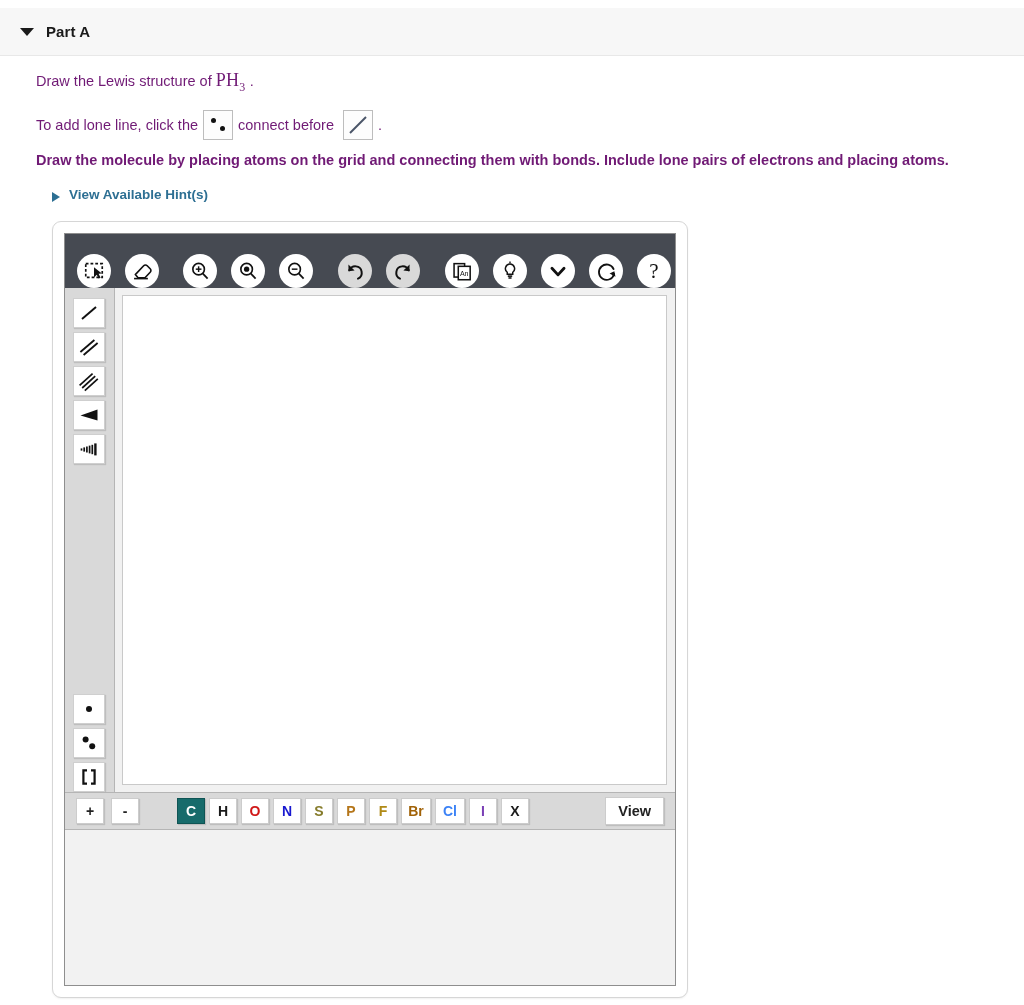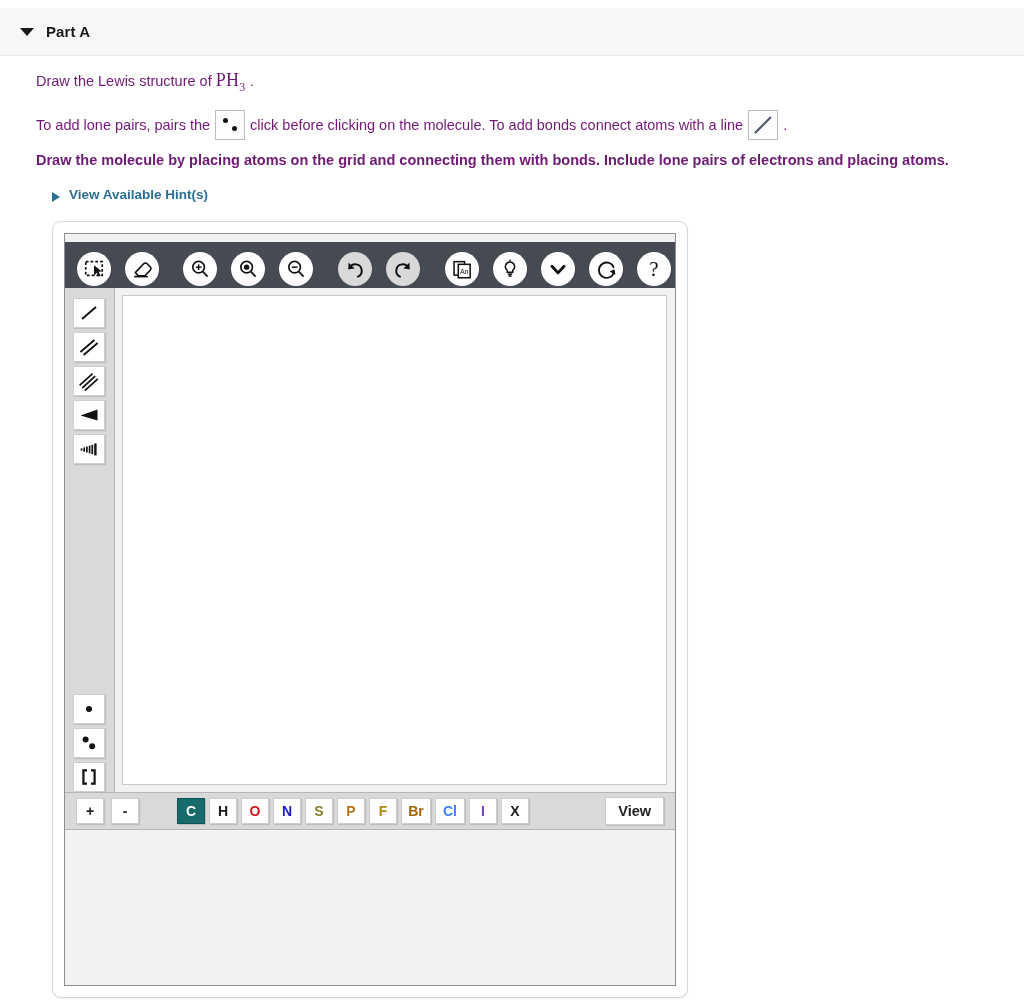--- a/index.html
+++ b/index.html
@@ -102,24 +102,24 @@
   }
   .editor-inner {
     position: relative;
     width: 100%; height: 100%;
     border: 1px solid #8e8e8e;
     background: #f1f1f1;
   }
 
   
   .toolbar {
-    position: absolute; left: 0; top: 8px;
+    position: absolute; left: 0; top: 0;
     width: 100%; height: 54px;
     background: #464a52;
-    display: flex; align-items: center; gap: 6px;
+    display: flex; align-items: flex-end; gap: 6px;
   }
   .tb-spacer-sm { width: 22px; }
   .tb-spacer-md { width: 36px; }
   .tb-spacer-lg { width: 46px; }
   .circ {
     width: 34px; height: 34px; border-radius: 50%;
     background: #ffffff;
     display: flex; align-items: center; justify-content: center;
     margin: 0 4px; cursor: pointer;
     position: relative; flex: none;
@@ -205,26 +205,26 @@
 <div class="part-header">
   <div class="disclosure"></div>
   <div class="part-title">Part A</div>
 </div>
 
 <div class="prompt-line" id="line1">
   <span>Draw the Lewis structure of </span><span class="formula"><span>PH</span><sub>3</sub></span><span> .</span>
 </div>
 
 <div class="prompt-line" id="line2">
-  <span>To add lone pairs, pairs the</span>
+  <span>To add lone line, click the</span>
   <span class="inline-btn">
     <span class="dot d1"></span>
     <span class="dot d2"></span>
   </span>
-  <span>click</span>&nbsp;<span class="ital">before</span>&nbsp;<span>clicking on the molecule. To add bonds connect atoms with a line</span>
+  <span>connect</span>&nbsp;<span class="ital">before</span>&nbsp;
   <span class="inline-btn">
     <svg class="bondline" viewBox="0 0 24 24">
       <line x1="4" y1="20" x2="20" y2="4" stroke="#4a5568" stroke-width="2"></line>
     </svg>
   </span><span>.</span>
 </div>
 
 <div class="prompt-line" id="line3">Draw the molecule by placing atoms on the grid and connecting them with bonds. Include lone pairs of electrons and placing atoms.</div>
 
 <div class="hints">

